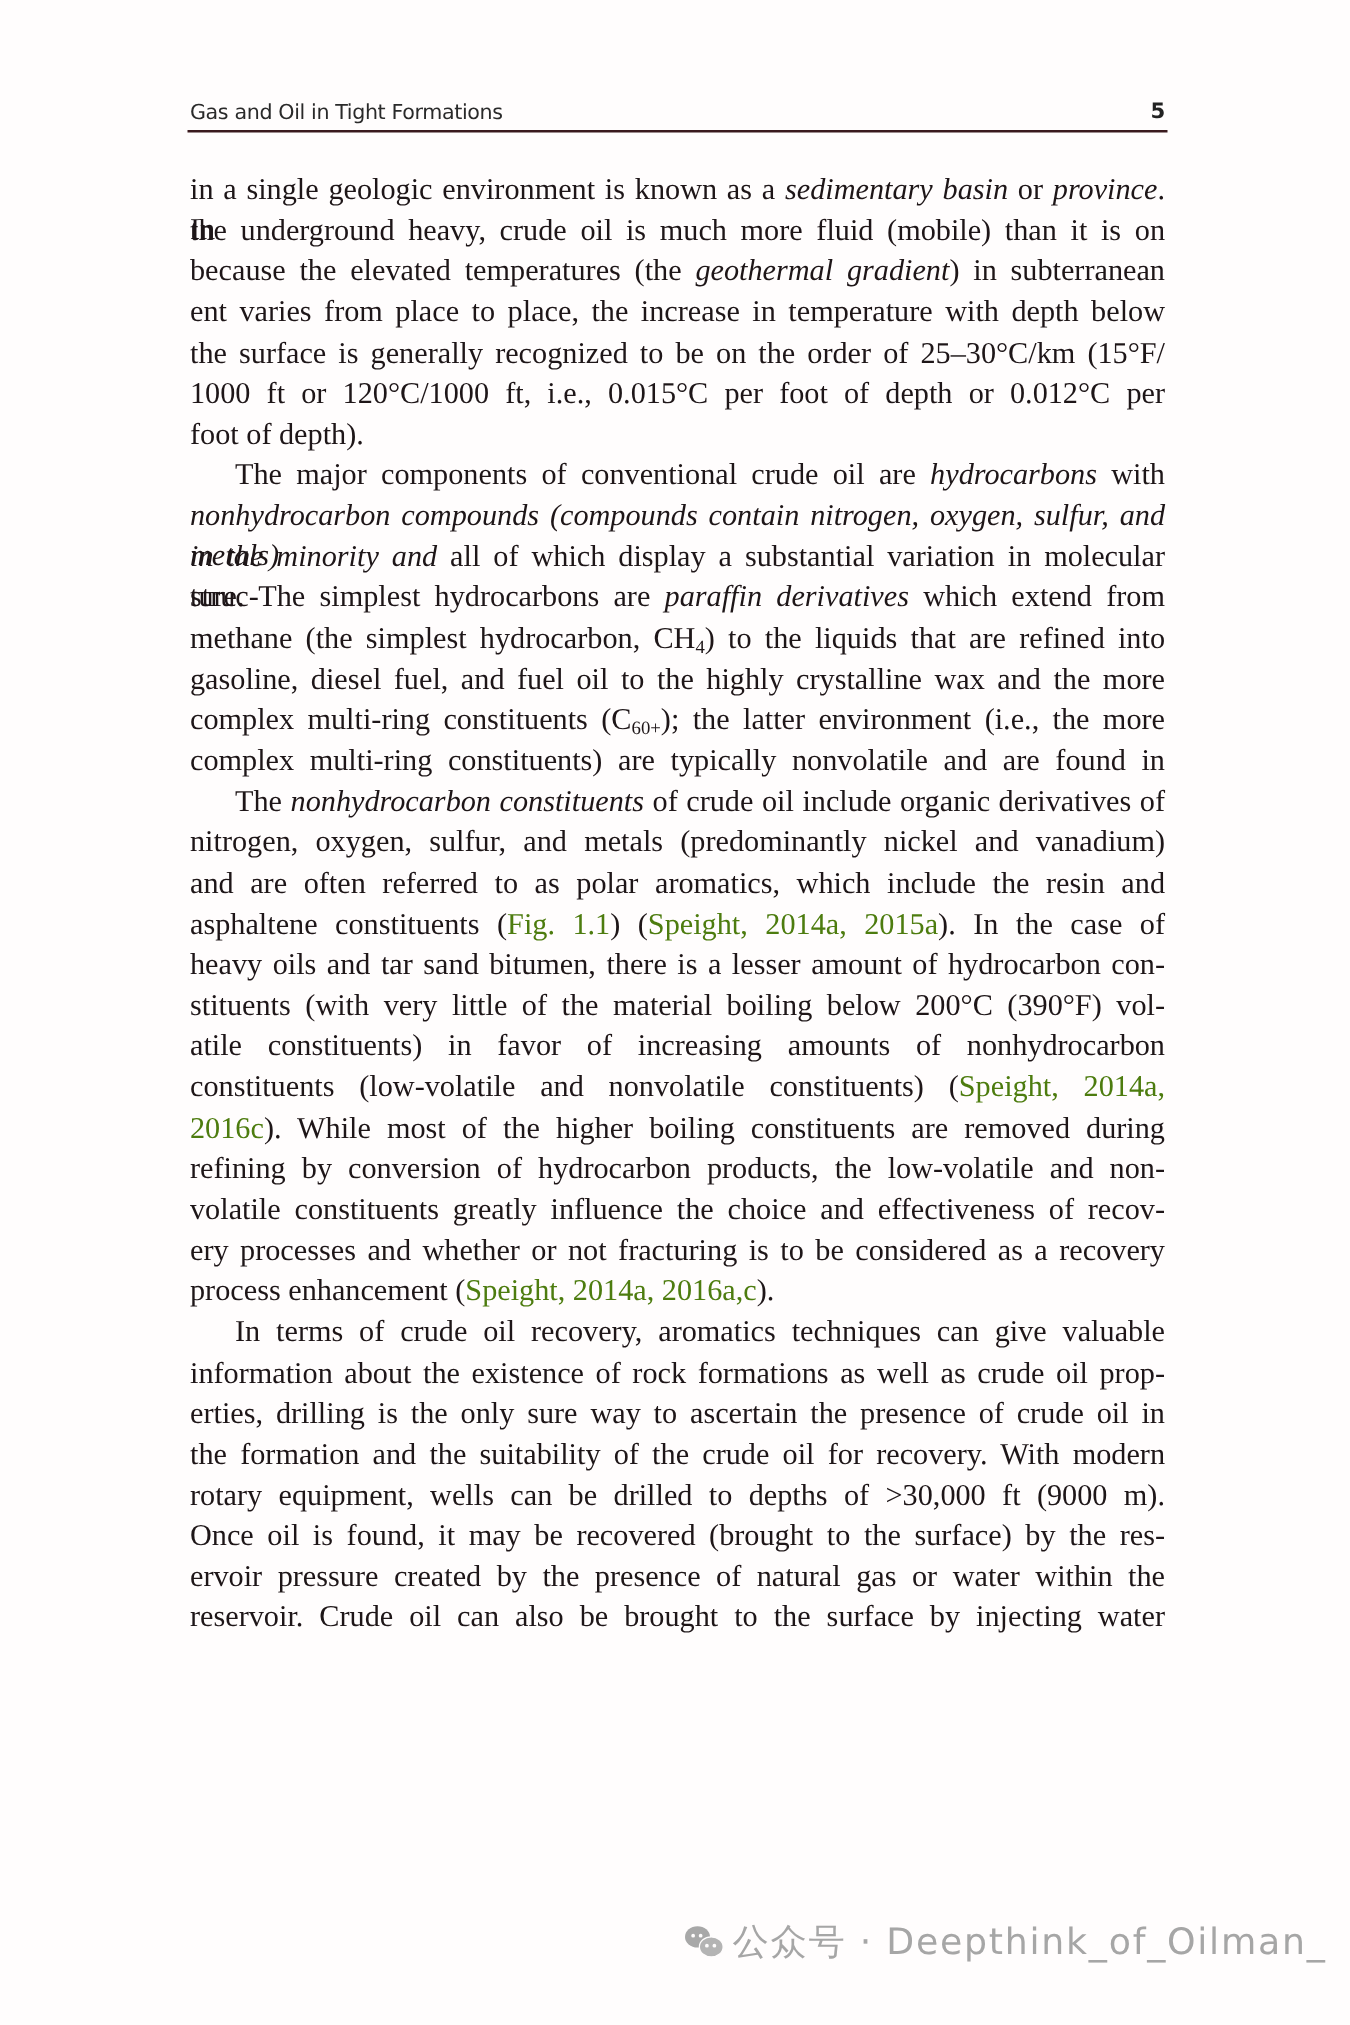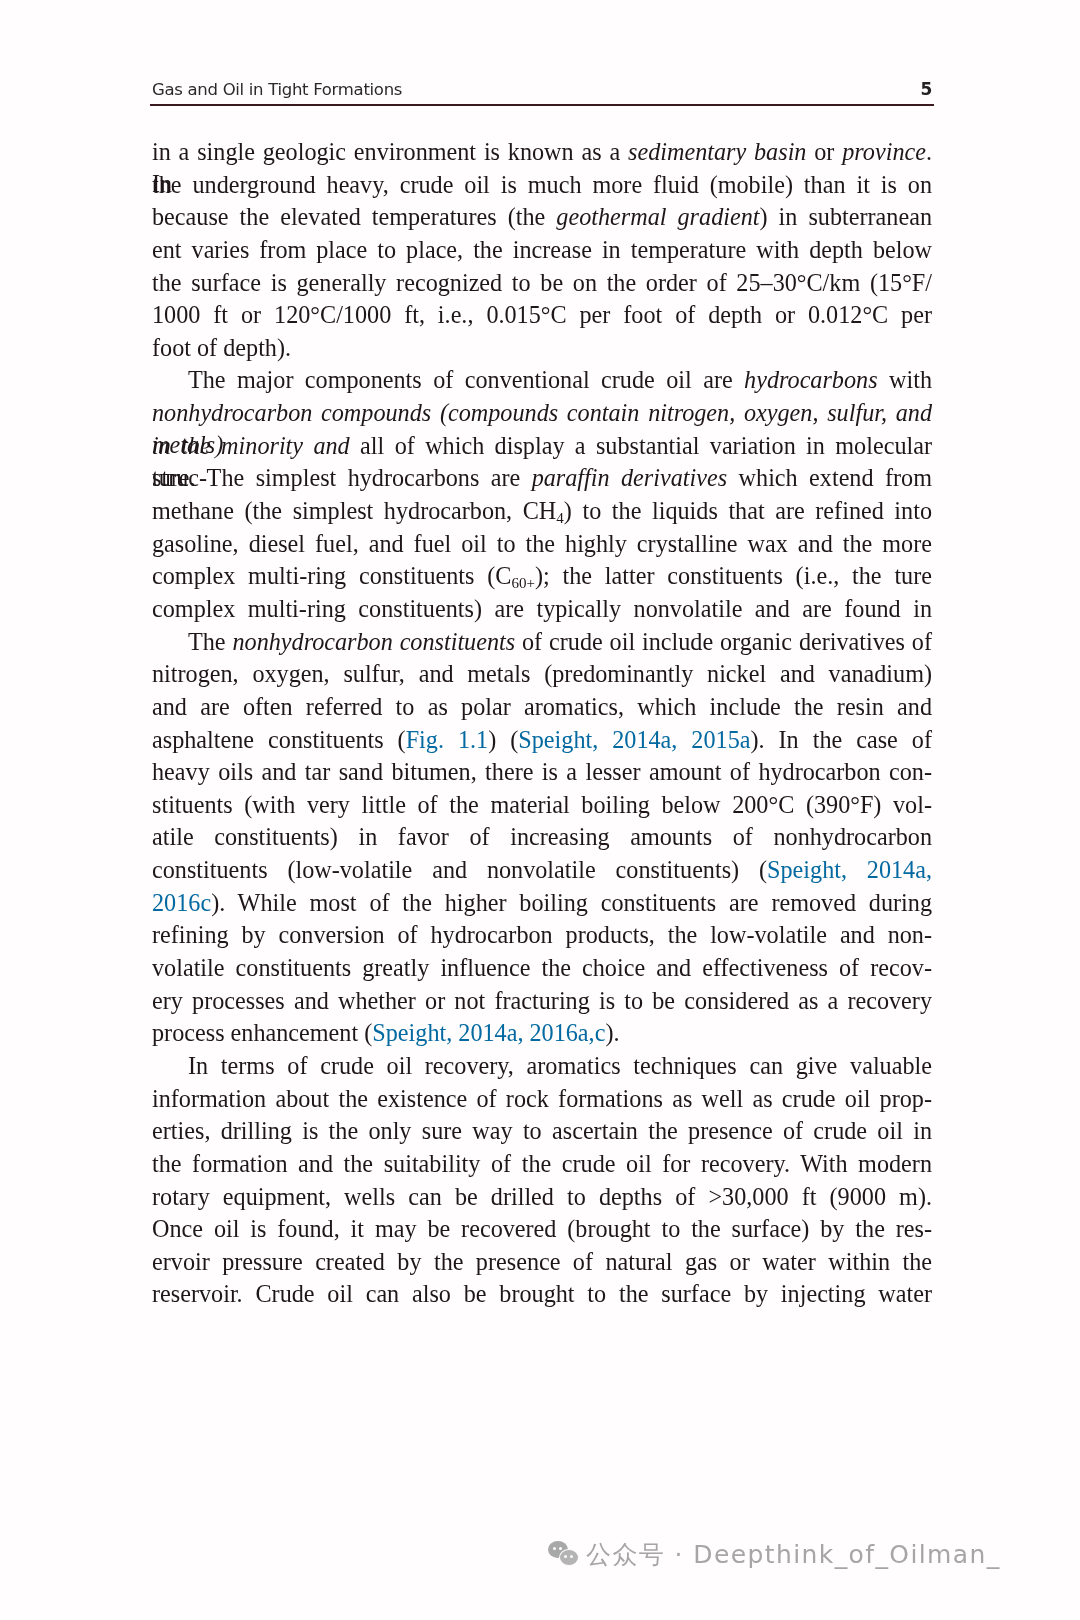--- a/index.html
+++ b/index.html
@@ -73,36 +73,36 @@
     .line span.wrap {
       display: block;
       width: 100%;
       text-align: justify;
       text-align-last: justify;
       white-space: normal;
     }
     .line.last span.wrap { text-align-last: left; }
     .line.indent span.wrap { width: calc(100% - 0px); }
     em, .it { font-style: italic; }
-    .link { color: #0369a1; }
+    .link { color: #4d7c0f; }
     sub {
       font-size: 15px;
       vertical-align: -4px;
       line-height: 0;
     }
     .watermark {
       position: absolute;
       left: 548px;
       top: 1536px;
       height: 36px;
       display: flex;
       align-items: center;
       color: #a6a6a6;
       font-family: "DejaVu Sans", sans-serif;
-      font-size: 25px;
+      font-size: 29px;
       letter-spacing: 1.4px;
     }
     .wechat-icon {
       width: 30px;
       height: 28px;
       position: relative;
       margin-right: 8px;
     }
     .wechat-icon .b1 {
       position: absolute;
@@ -169,21 +169,21 @@
     <div class="line">
       <span class="wrap"><span>ture. The simplest hydrocarbons are </span><em>paraffin derivatives</em><span> which extend from</span></span>
     </div>
     <div class="line">
       <span class="wrap"><span>methane (the simplest hydrocarbon, CH</span><sub>4</sub><span>) to the liquids that are refined into</span></span>
     </div>
     <div class="line">
       <span class="wrap"><span>gasoline, diesel fuel, and fuel oil to the highly crystalline wax and the more</span></span>
     </div>
     <div class="line">
-      <span class="wrap"><span>complex multi-ring constituents (C</span><sub>60+</sub><span>); the latter constituents (i.e., the ture</span></span>
+      <span class="wrap"><span>complex multi-ring constituents (C</span><sub>60+</sub><span>); the latter environment (i.e., the more</span></span>
     </div>
     <div class="line">
       <span class="wrap"><span>complex multi-ring constituents) are typically nonvolatile and are found in</span></span>
     </div>
     <div class="line indent">
       <span class="wrap"><span>The </span><em>nonhydrocarbon constituents</em><span> of crude oil include organic derivatives of</span></span>
     </div>
     <div class="line">
       <span class="wrap"><span>nitrogen, oxygen, sulfur, and metals (predominantly nickel and vanadium)</span></span>
     </div>

